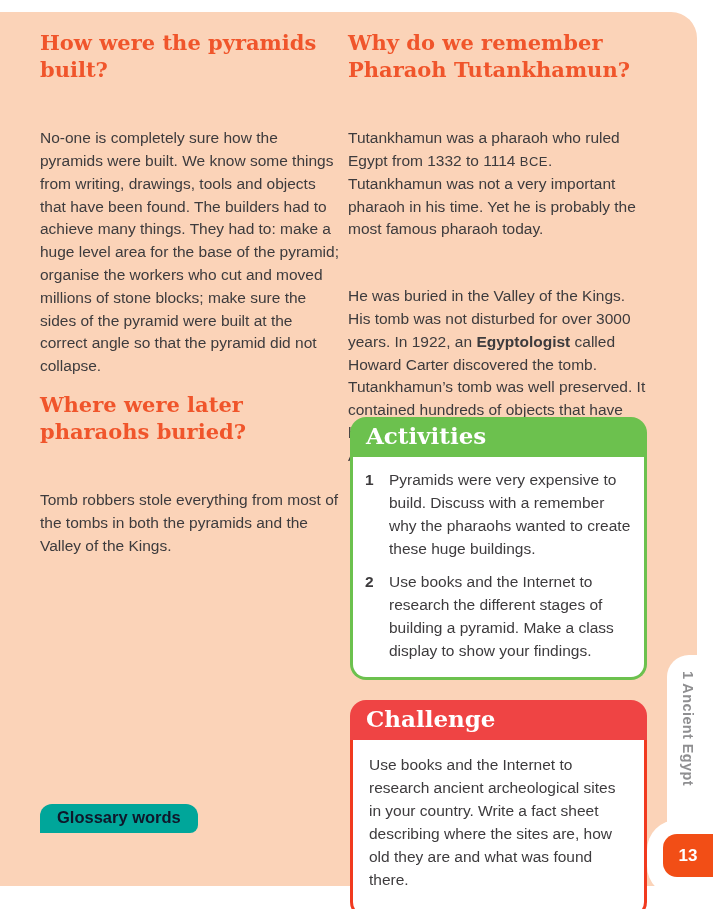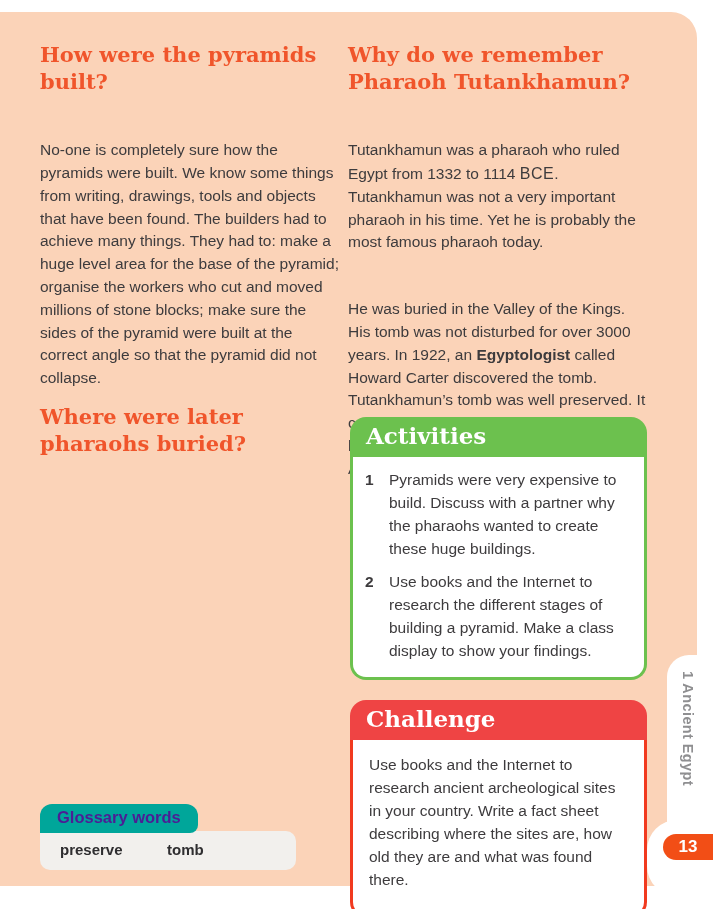--- a/index.html
+++ b/index.html
@@ -30,30 +30,30 @@
     position: absolute;
     top: 18px;
     color: #3d3b3d;
     font-size: 15.5px;
     line-height: 1.47;
   }
   .col-left  { left: 40px;  width: 299px; }
   .col-right { left: 348px; width: 302px; }
   .col p { margin-bottom: 11px; margin-top: 44px; }
   .col .heading { margin-top: 14px; }
-  .col .heading:first-child { margin-top: 12px; }
-  .bce { font-size: 16px; letter-spacing: 0.5px; }
+  .col .heading:first-child { margin-top: 0; }
+  .bce { font-size: 13px; letter-spacing: 0.5px; }
   .bold-inline { font-weight: bold; }
 
   
   .glossary { position: absolute; left: 40px; top: 792px; }
   .glossary-header {
     display: inline-block;
     background: #00a69a;
-    color: #4c1d95;
+    color: #0f172a;
     font-weight: bold;
     font-size: 16.5px;
     padding: 4px 17px 6px 17px;
     border-radius: 12px 12px 8px 0;
     position: relative;
     z-index: 2;
   }
   .glossary-body {
     width: 256px;
     background: #f2f0ed;
@@ -126,63 +126,60 @@
     position: absolute;
     right: 0; top: 820px;
     width: 66px; height: 76px;
     background: #ffffff;
     border-radius: 30px 0 0 30px;
     z-index: 3;
   }
   .page-badge {
     position: absolute;
     right: 0; top: 834px;
-    width: 50px; height: 26px;
+    width: 50px; height: 43px;
     background: #f24e16;
     border-radius: 14px 0 0 14px;
     color: #ffffff;
     font-weight: bold;
     font-size: 17px;
     display: flex;
     align-items: center;
     justify-content: center;
     z-index: 4;
   }
 </style>
 </head>
 <body>
 
 <div class="panel">
 
   <div class="col col-left">
     <div class="heading">How were the pyramids built?</div>
     <p>No-one is completely sure how the pyramids were built. We know some things from writing, drawings, tools and objects that have been found. The builders had to achieve many things. They had to: make a huge level area for the base of the pyramid; organise the workers who cut and moved millions of stone blocks; make sure the sides of the pyramid were built at the correct angle so that the pyramid did not collapse.</p>
     <div class="heading">Where were later pharaohs buried?</div>
+    <p>Tomb robbers stole everything from most of the tombs in both the pyramids and the Valley of the Kings.</p>
   </div>
 
   <div class="col col-right">
     <div class="heading">Why do we remember Pharaoh Tutankhamun?</div>
     <p><span>Tutankhamun was a pharaoh who ruled Egypt from 1332 to 1114 </span><span class="bce">BCE</span><span>. Tutankhamun was not a very important pharaoh in his time. Yet he is probably the most famous pharaoh today.</span></p>
     <p><span>He was buried in the Valley of the Kings. His tomb was not disturbed for over 3000 years. In 1922, an </span><span class="bold-inline">Egyptologist</span><span> called Howard Carter discovered the tomb. Tutankhamun’s tomb was well preserved. It contained hundreds of objects that have helped historians build up a picture of life in Ancient Egypt.</span></p>
   </div>
 
   <div class="glossary">
     <div class="glossary-header">Glossary words</div>
-    <div class="glossary-body">
-      <span class="glossary-word">preserve</span>
-      <span class="glossary-word">tomb</span>
-    </div>
   </div>
 
   <div class="feature-box activities">
     <div class="feature-header">Activities</div>
     <div class="feature-body">
       <div class="activity-item">
         <span class="activity-num">1</span>
-        <span>Pyramids were very expensive to build. Discuss with a partner why the pharaohs wanted to create these huge buildings.</span>
+        <span>Pyramids were very expensive to build. Discuss with a remember why the pharaohs wanted to create these huge buildings.</span>
       </div>
       <div class="activity-item">
         <span class="activity-num">2</span>
         <span>Use books and the Internet to research the different stages of building a pyramid. Make a class display to show your findings.</span>
       </div>
     </div>
   </div>
 
   <div class="feature-box challenge">
     <div class="feature-header">Challenge</div>

